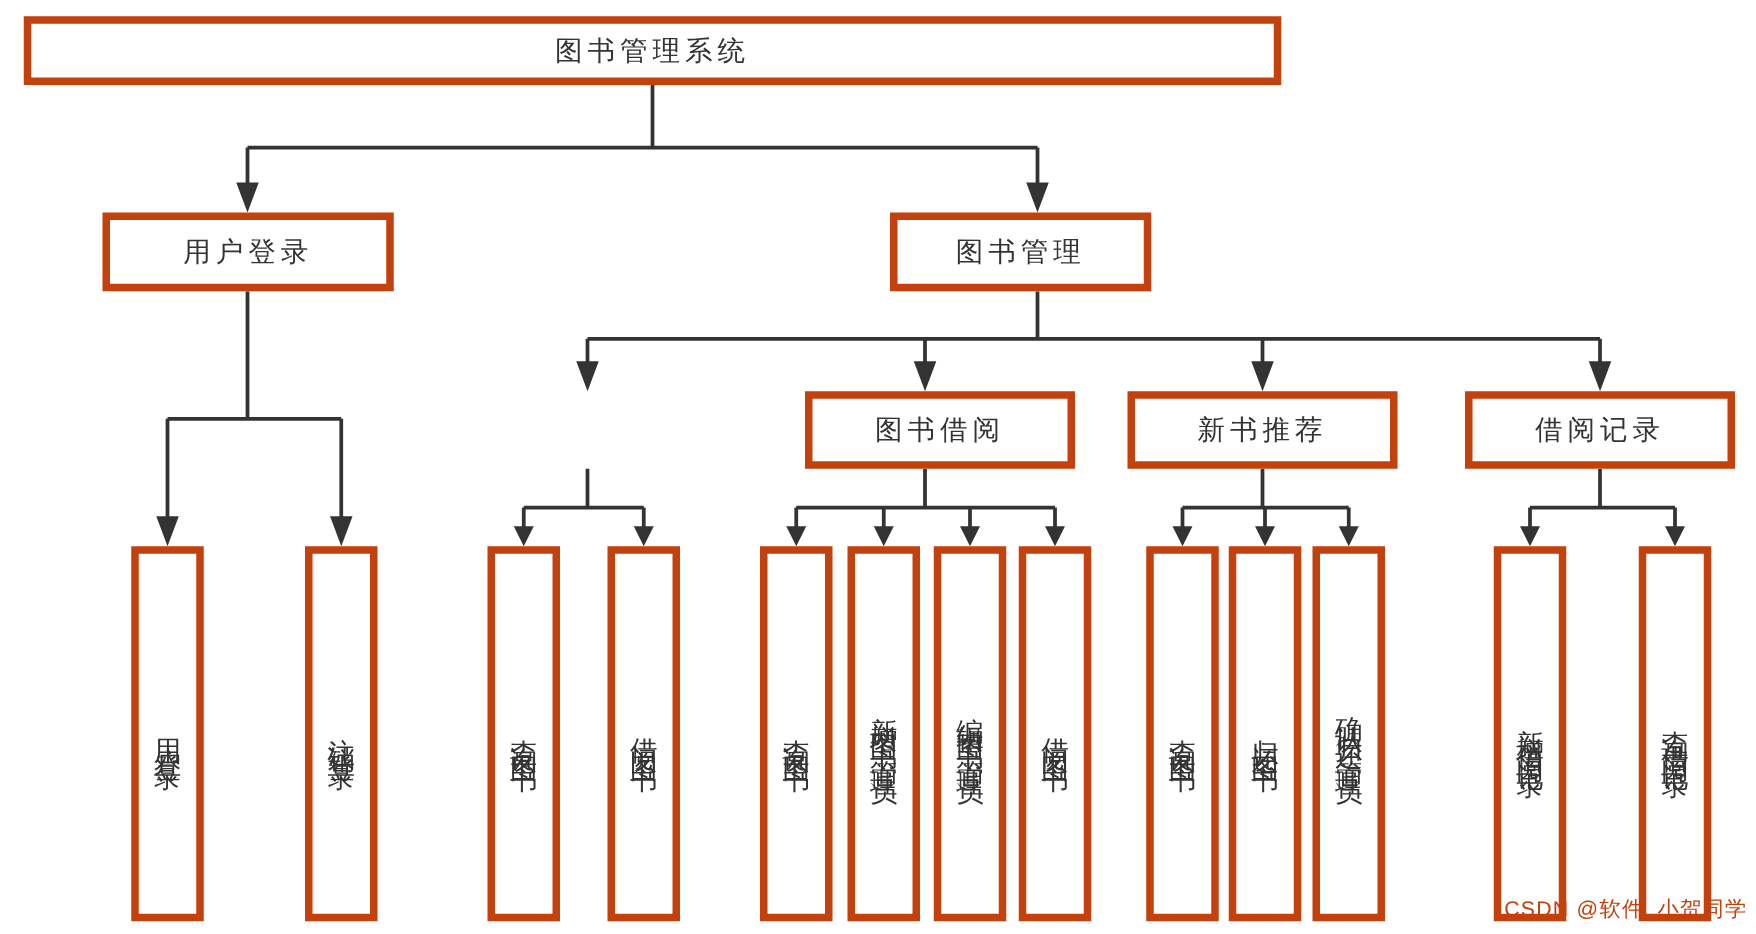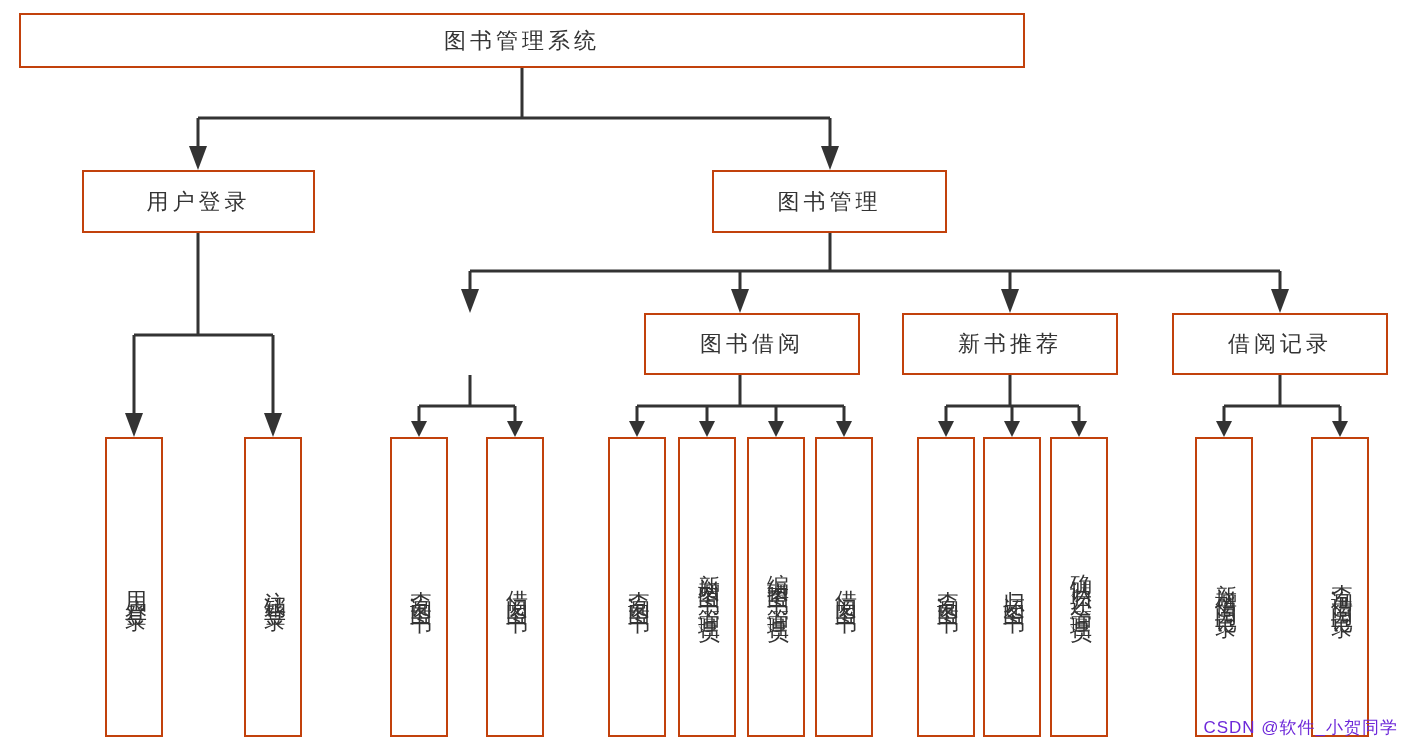--- a/index.html
+++ b/index.html
@@ -2,51 +2,51 @@
 <html><head>
 <meta charset="utf-8">
 <style>
   html,body { margin:0; padding:0; background:#ffffff; }
   .stage {
     position:relative; width:1405px; height:747px; background:#ffffff;
     font-family:"Liberation Sans", sans-serif; overflow:hidden;
   }
   .connectors { position:absolute; left:0; top:0; width:1405px; height:747px; }
   .box {
-    position:absolute; box-sizing:border-box; border:2px solid #c2410c;
+    position:absolute; box-sizing:border-box; border:6px solid #c2410c;
     background:#ffffff; display:flex; align-items:center; justify-content:center;
-    color:#333333; z-index:2;font-family:Liberation Mono, monospace;
+    color:#333333; z-index:2;
   }
   .h-box { font-size:22px; letter-spacing:4px; white-space:nowrap; }
   .v-box span {
     writing-mode:vertical-rl; text-orientation:mixed;
     font-size:22px; letter-spacing:7px; line-height:1; color:#333333;
   }
   
   .n-root   { left:19px;  top:13px;  width:1006px; height:55px; }
   
   .n-login  { left:82px;  top:170px; width:233px; height:63px; }
-  .n-mgmt   { left:712px; top:170px; width:235px; height:63px; }
+  .n-mgmt   { left:712px; top:170px; width:209px; height:63px; }
   
   .n-rec    { left:362px;  top:313px; width:216px; height:62px; }
   .n-borrow { left:632px;  top:313px; width:216px; height:62px;margin-left:12px; }
   .n-cur    { left:902px;  top:313px; width:216px; height:62px; }
   .n-rcd    { left:1172px; top:313px; width:216px; height:62px; }
   
   .leaf { top:437px; width:58px; height:300px; }
   .lf1  { left:105px; }  .lf2  { left:244px; }
   .lf3  { left:390px; }  .lf4  { left:486px; }
   .lf5  { left:608px; }  .lf6  { left:678px; }
   .lf7  { left:747px; }  .lf8  { left:815px; }
   .lf9  { left:917px; }  .lf10 { left:983px; }
   .lf11 { left:1050px; }
   .lf12 { left:1195px; } .lf13 { left:1311px; }
   .watermark {
     position:absolute; right:7px; top:716px; z-index:10;
-    font-size:17px; color:#6d28d9; letter-spacing:1px; white-space:nowrap;margin-left:24px;
+    font-size:17px; color:#c2410c; letter-spacing:1px; white-space:nowrap;margin-left:24px;
   }
 </style>
 </head>
 <body>
 
 <div class="stage">
 
   <svg class="connectors" viewBox="0 0 1405 747" xmlns="http://www.w3.org/2000/svg">
     <path fill="none" stroke="#333333" stroke-width="3" d="
       M522,68 V118 M198,118 H830 M198,118 V147 M830,118 V147

